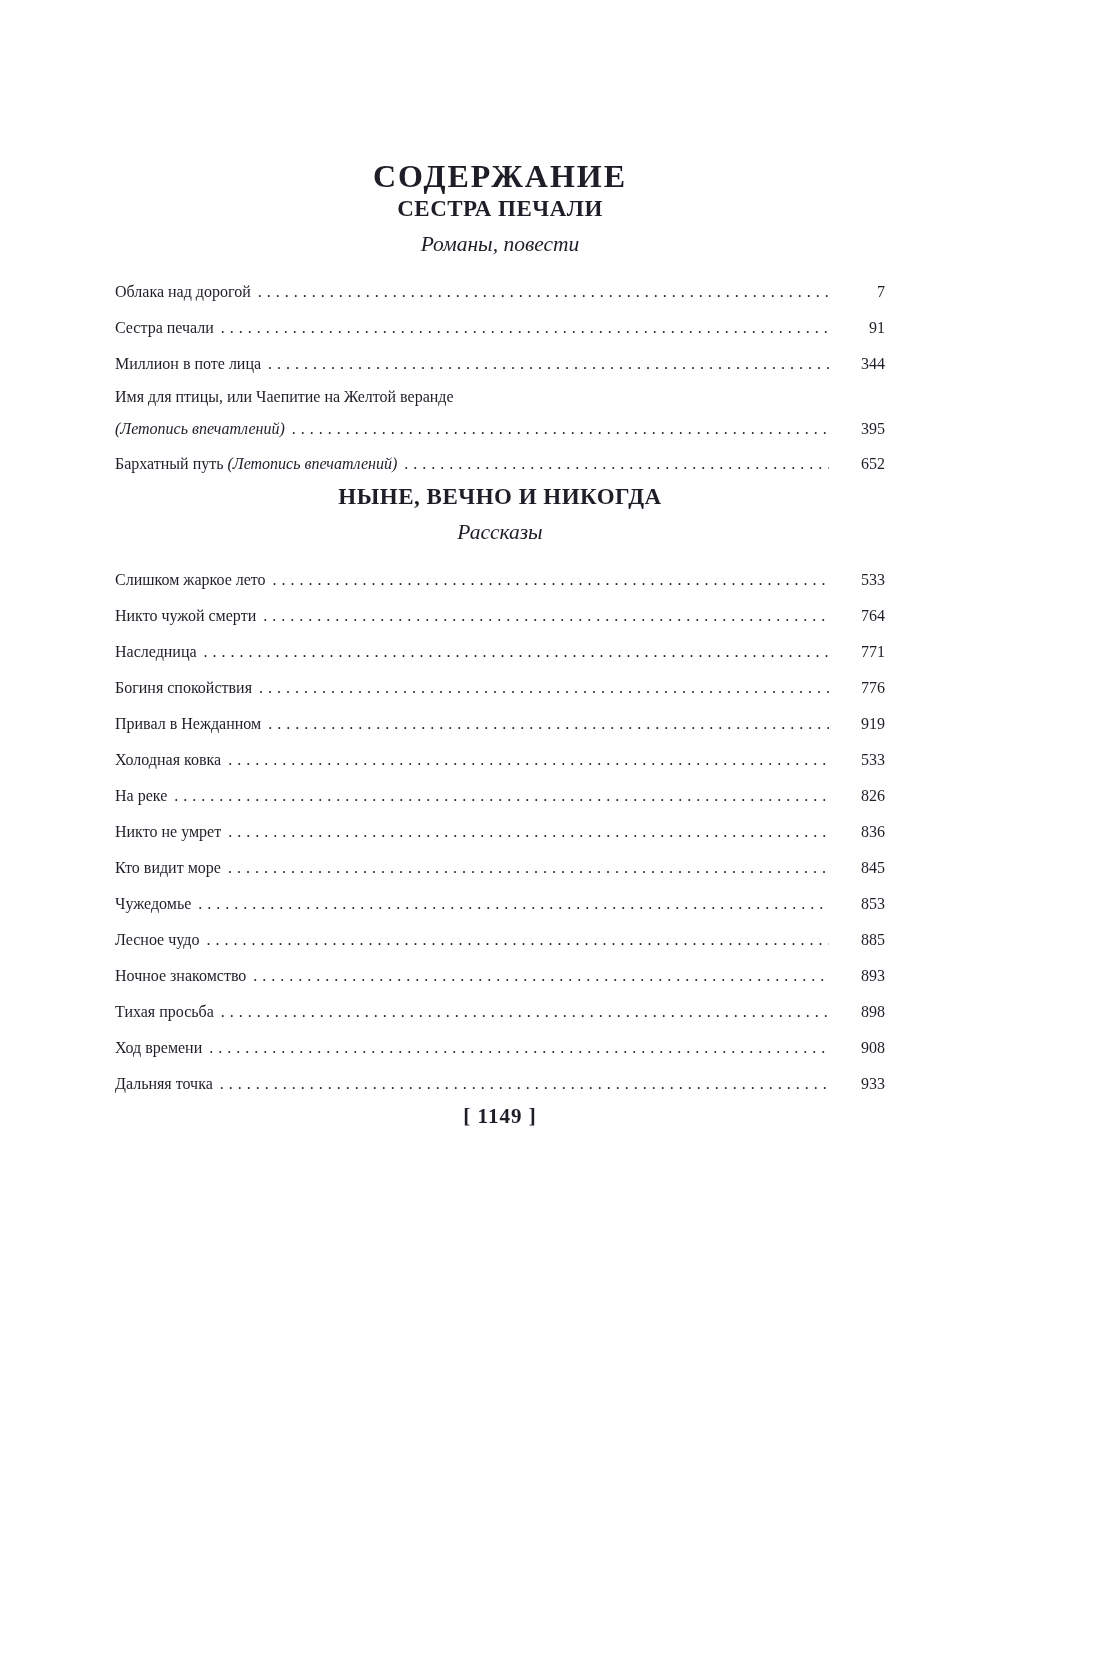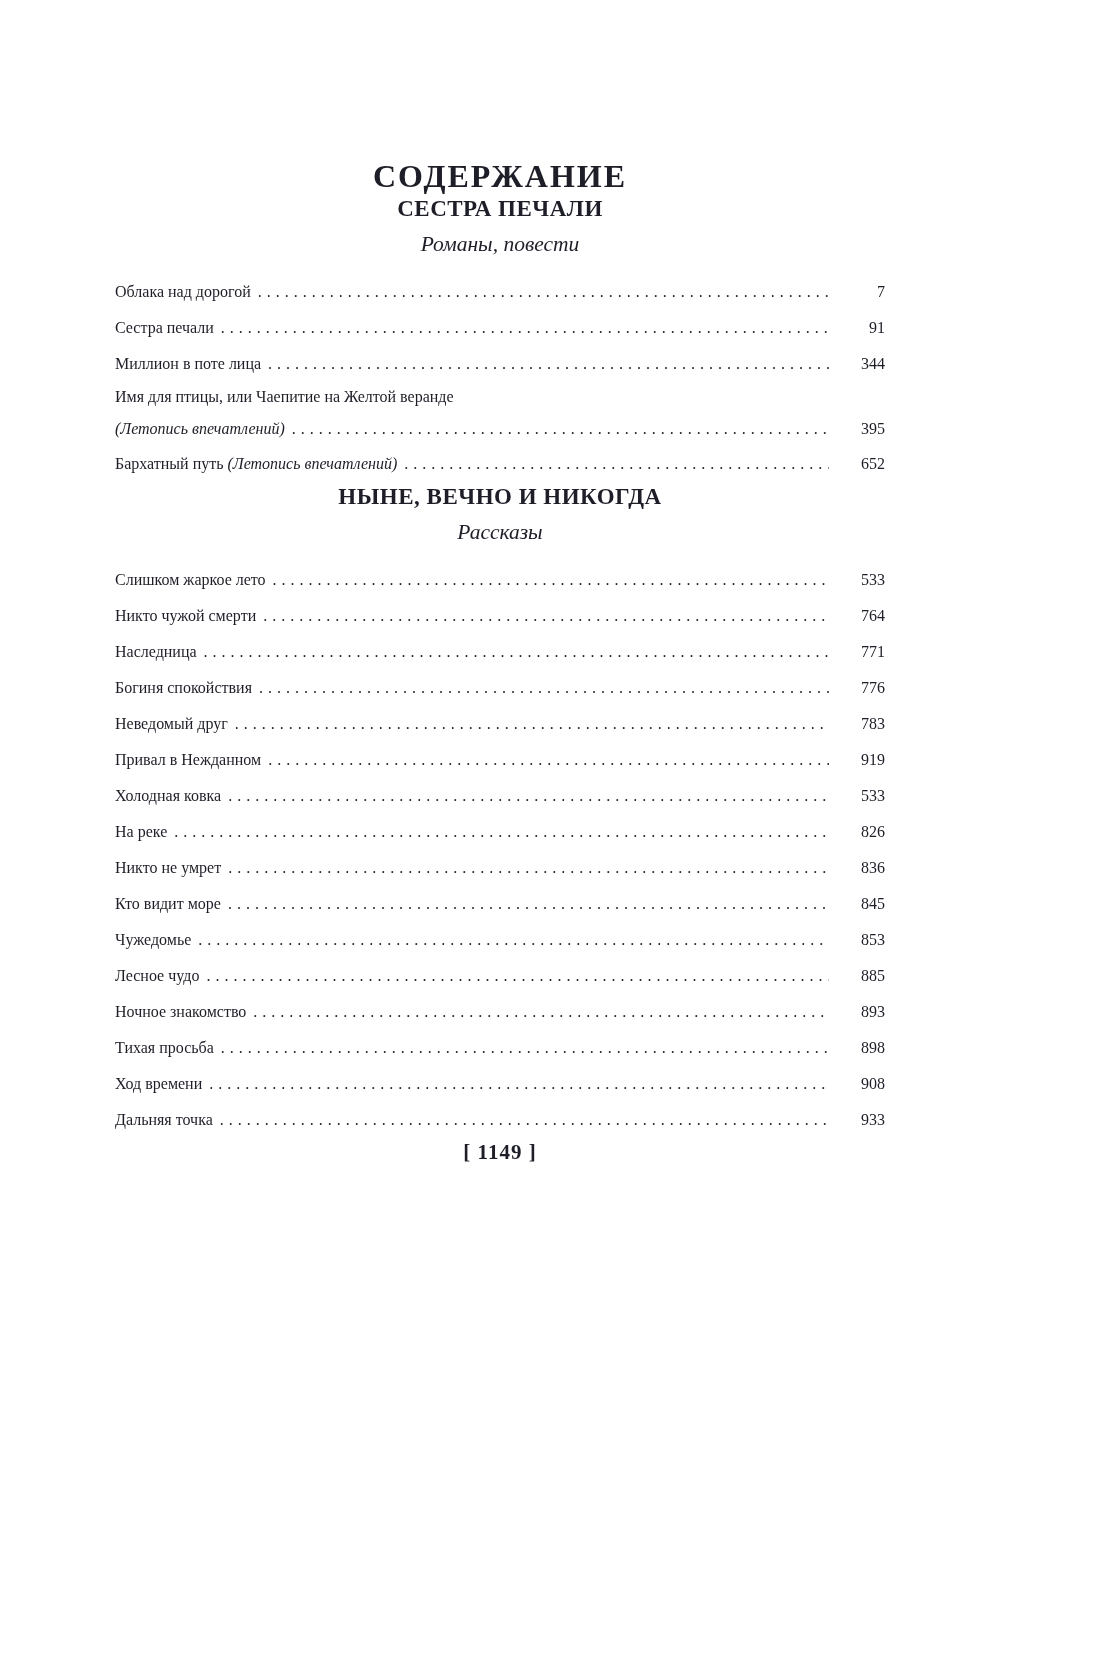--- a/index.html
+++ b/index.html
@@ -154,25 +154,20 @@
         <span class="dots"></span>
         <span class="pg">771</span>
       </div>
 
       <div class="row">
         <span class="t">Богиня спокойствия</span>
         <span class="dots"></span>
         <span class="pg">776</span>
       </div>
 
-      <div class="row">
-        <span class="t">Неведомый друг</span>
-        <span class="dots"></span>
-        <span class="pg">783</span>
-      </div>
 
       <div class="row">
         <span class="t">Привал в Нежданном</span>
         <span class="dots"></span>
         <span class="pg">919</span>
       </div>
 
 
       <div class="row">
         <span class="t">Холодная ковка</span>

